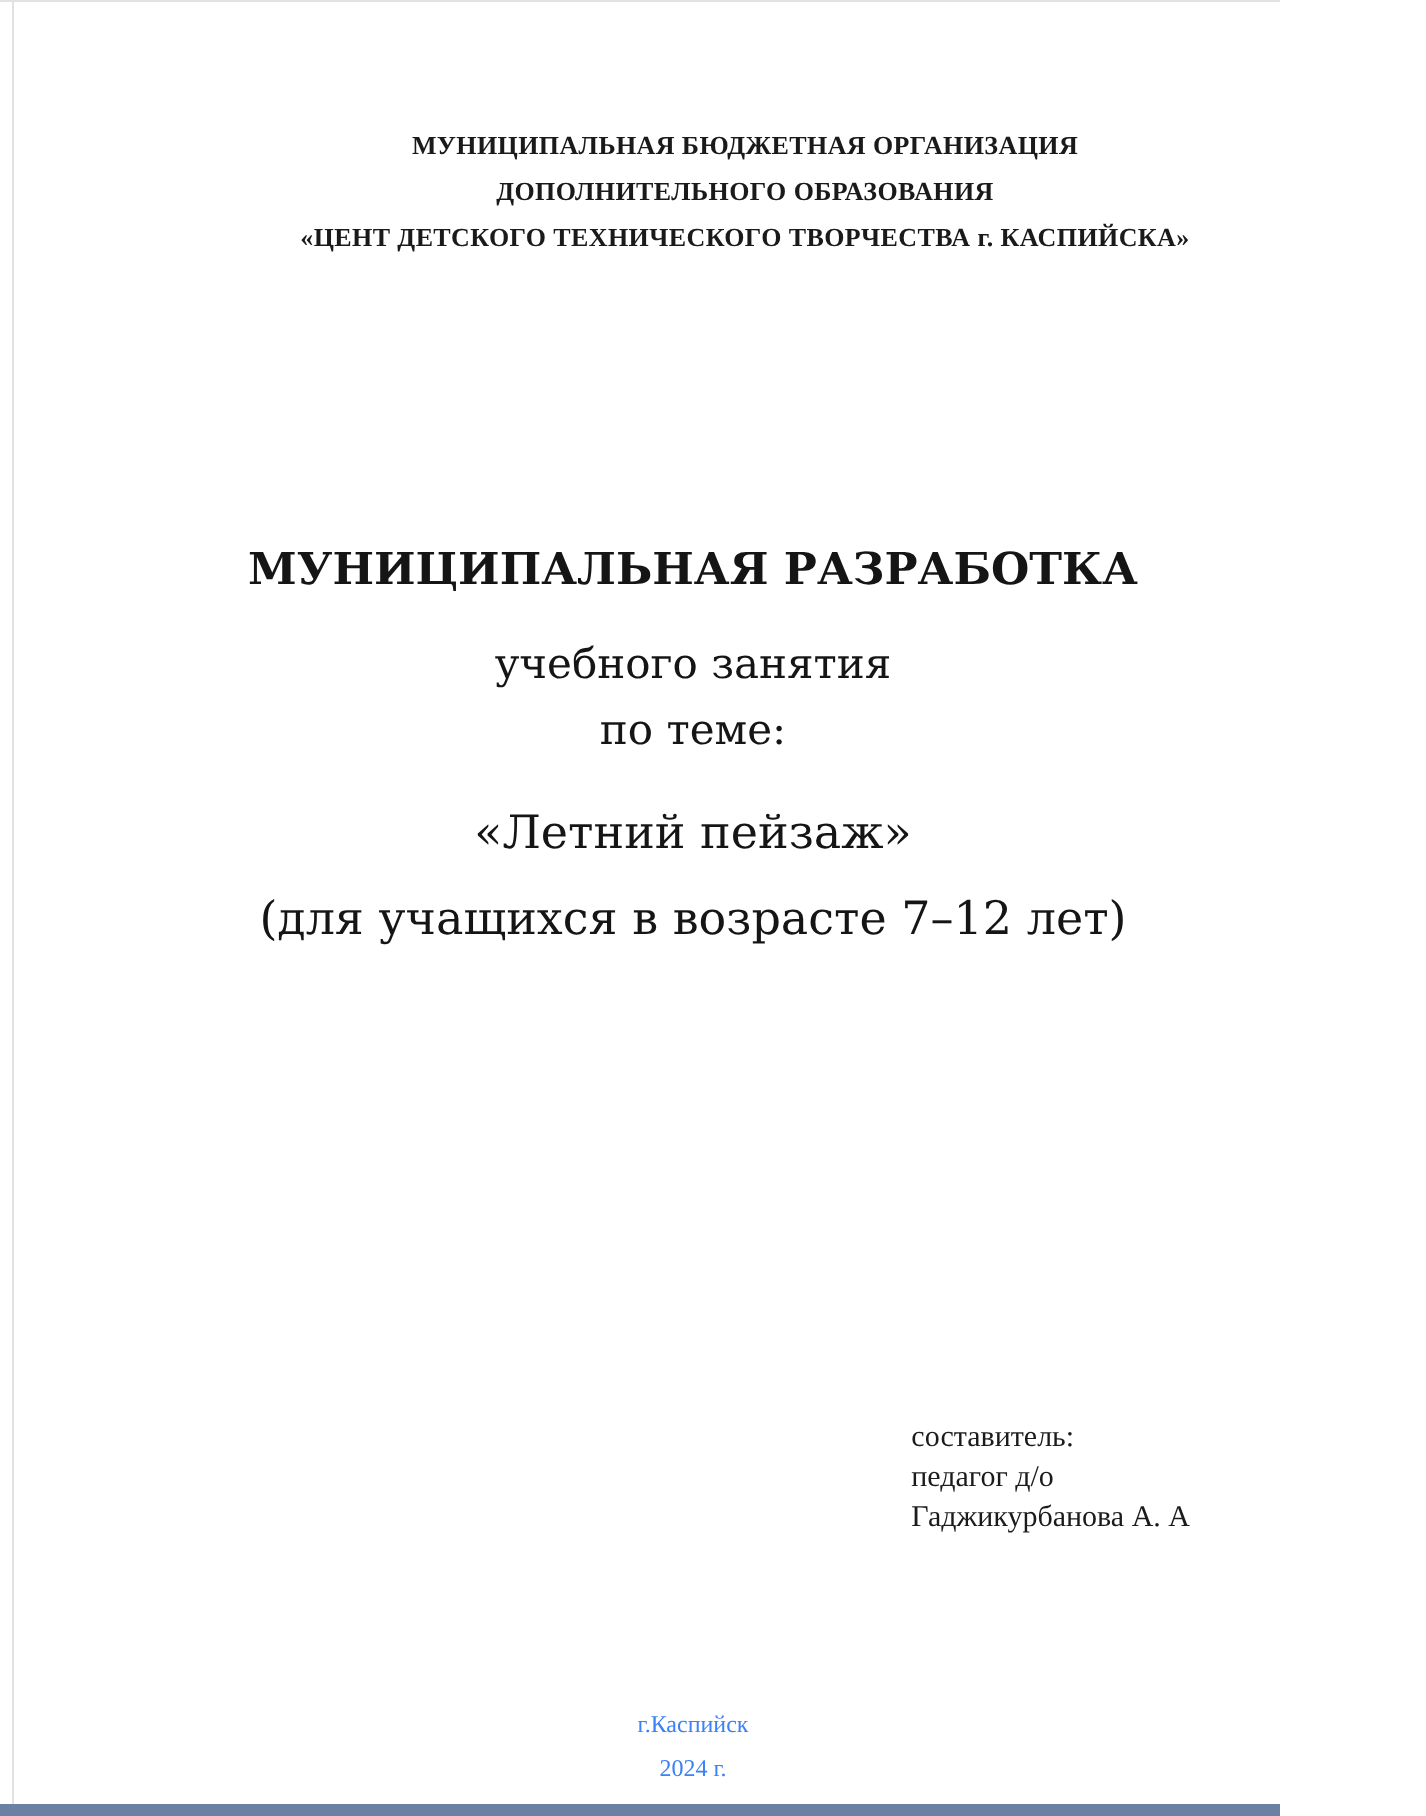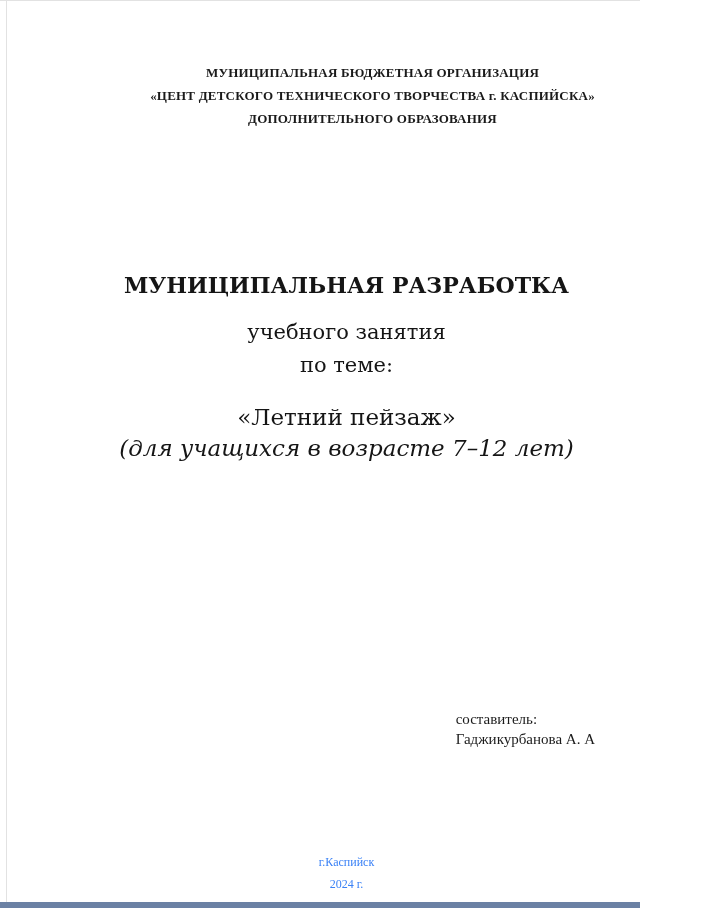--- a/index.html
+++ b/index.html
@@ -75,23 +75,23 @@
     font-size: 21px;
     line-height: 30px;
   }
   .title-topic {
     margin-top: 22px;
     font-size: 23px;
     font-weight: normal;
     line-height: 30px;
   }
   .title-audience {
+    margin-top: 12px;
     font-size: 23px;
     line-height: 32px;
-    font-style: italic;
   }
 
   
   .author-block {
     position: absolute;
     top: 709px;
     right: 45px;
     text-align: left;
     font-size: 15px;
     line-height: 20px;
@@ -113,34 +113,35 @@
 </head>
 <body>
 
 <div class="page">
 
   <div class="edge-top"></div>
   <div class="edge-left"></div>
 
   <div class="org-header">
     <div>МУНИЦИПАЛЬНАЯ БЮДЖЕТНАЯ ОРГАНИЗАЦИЯ</div>
+    <div>ДОПОЛНИТЕЛЬНОГО ОБРАЗОВАНИЯ</div>
     <div>«ЦЕНТ ДЕТСКОГО ТЕХНИЧЕСКОГО ТВОРЧЕСТВА г. КАСПИЙСКА»</div>
-    <div>ДОПОЛНИТЕЛЬНОГО ОБРАЗОВАНИЯ</div>
   </div>
 
   <div class="title-block">
     <div class="title-main">МУНИЦИПАЛЬНАЯ РАЗРАБОТКА</div>
     <div class="title-sub1">учебного занятия</div>
     <div class="title-sub2">по теме:</div>
     <div class="title-topic">«Летний пейзаж»</div>
     <div class="title-audience">(для учащихся в возрасте 7–12 лет)</div>
   </div>
 
   <div class="author-block">
     <div>составитель:</div>
+    <div>педагог д/о</div>
     <div>Гаджикурбанова А. А</div>
   </div>
 
   <div class="footer-block">
     <div>г.Каспийск</div>
     <div>2024 г.</div>
   </div>
 
   <div class="bottom-bar"></div>
 

